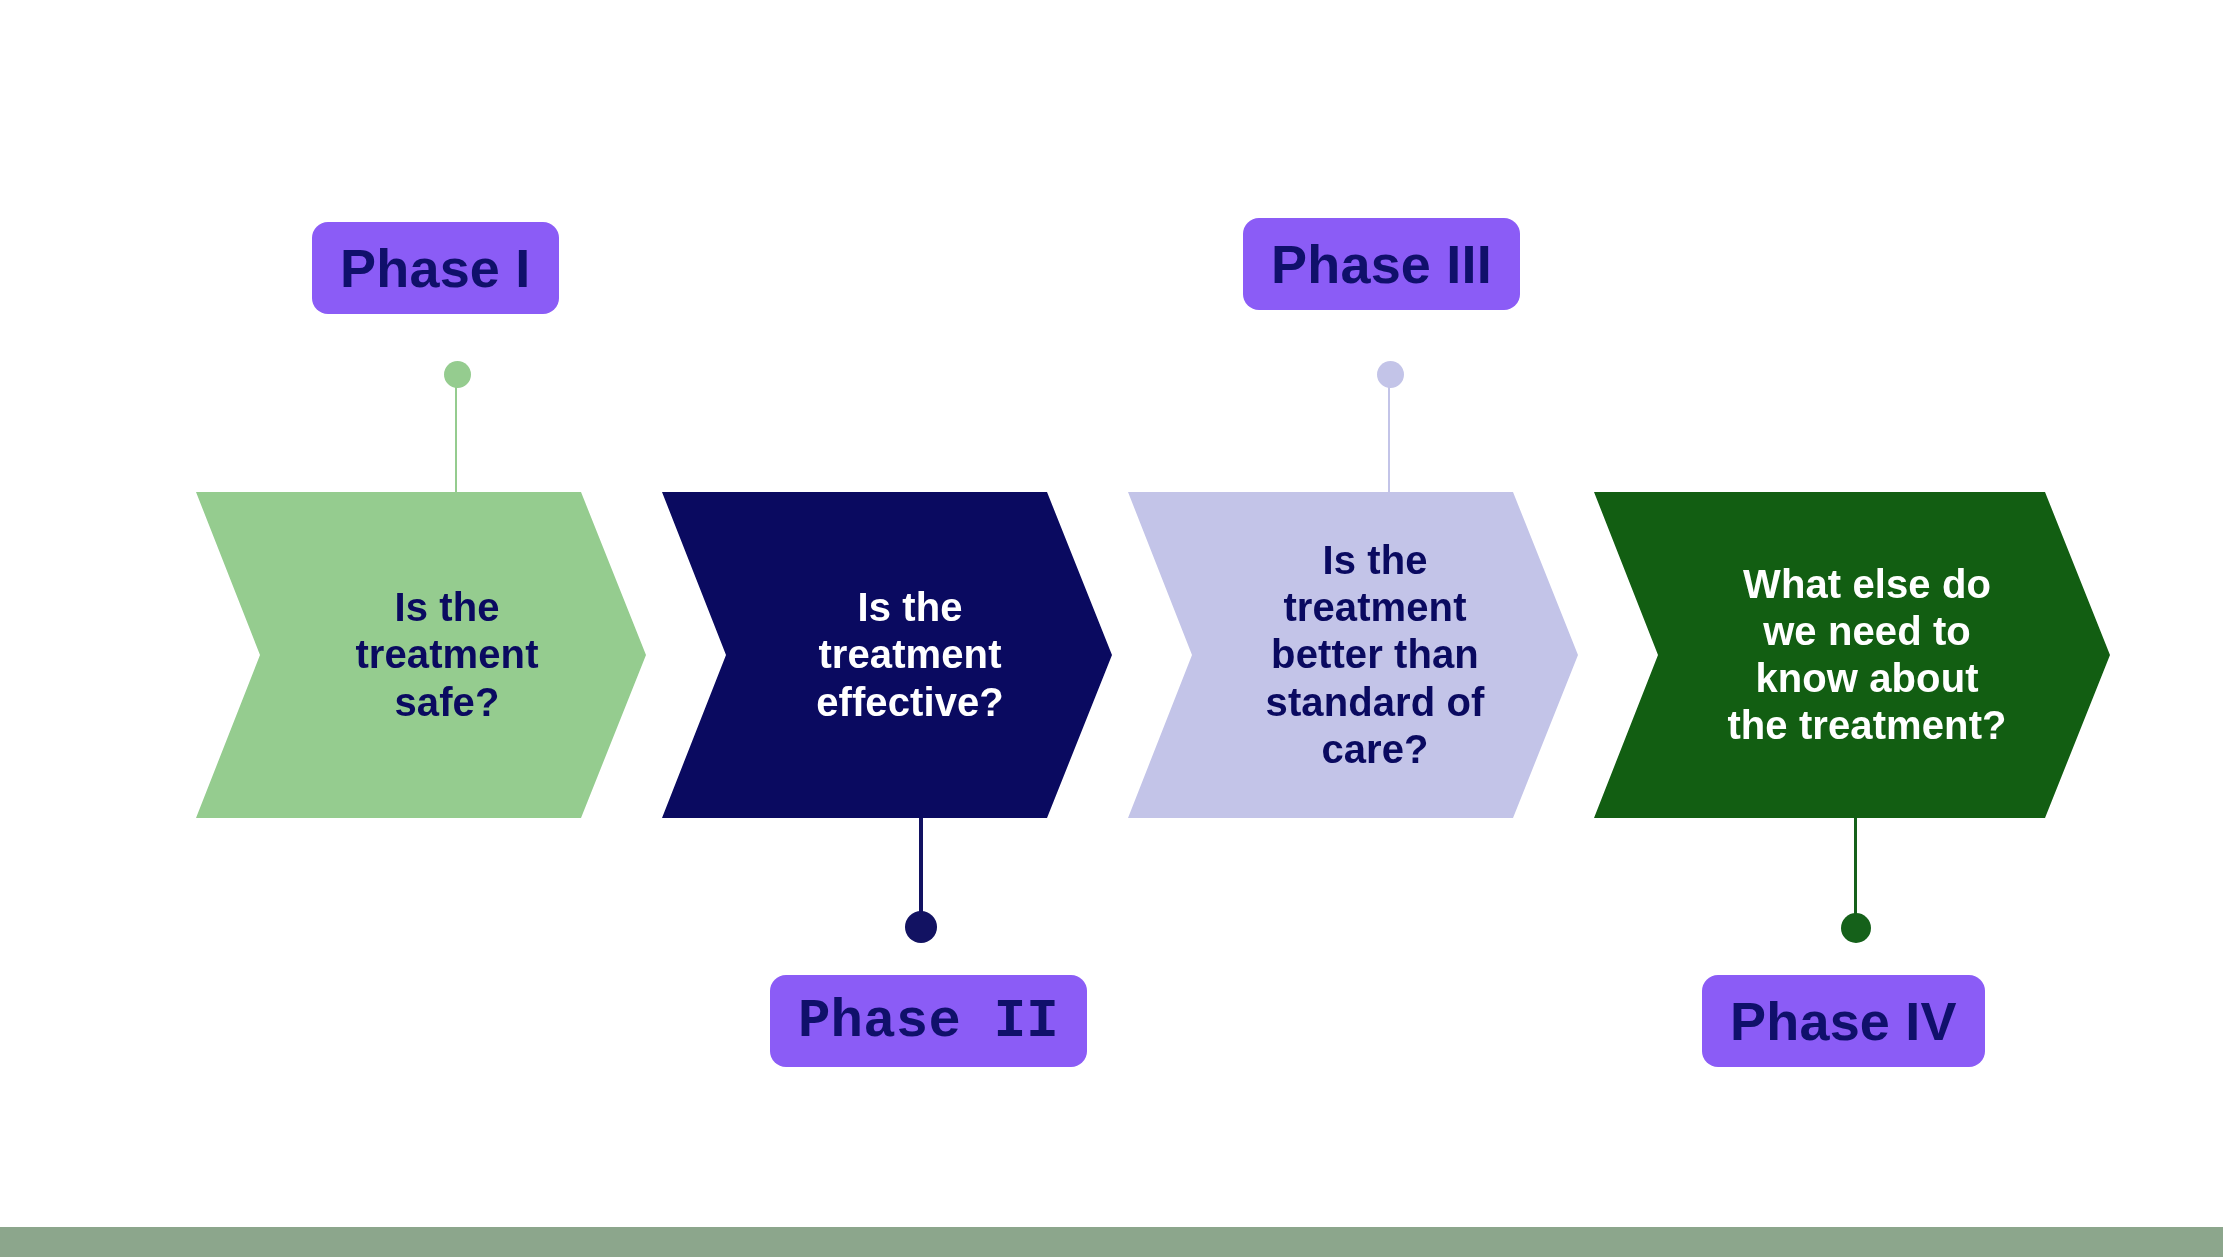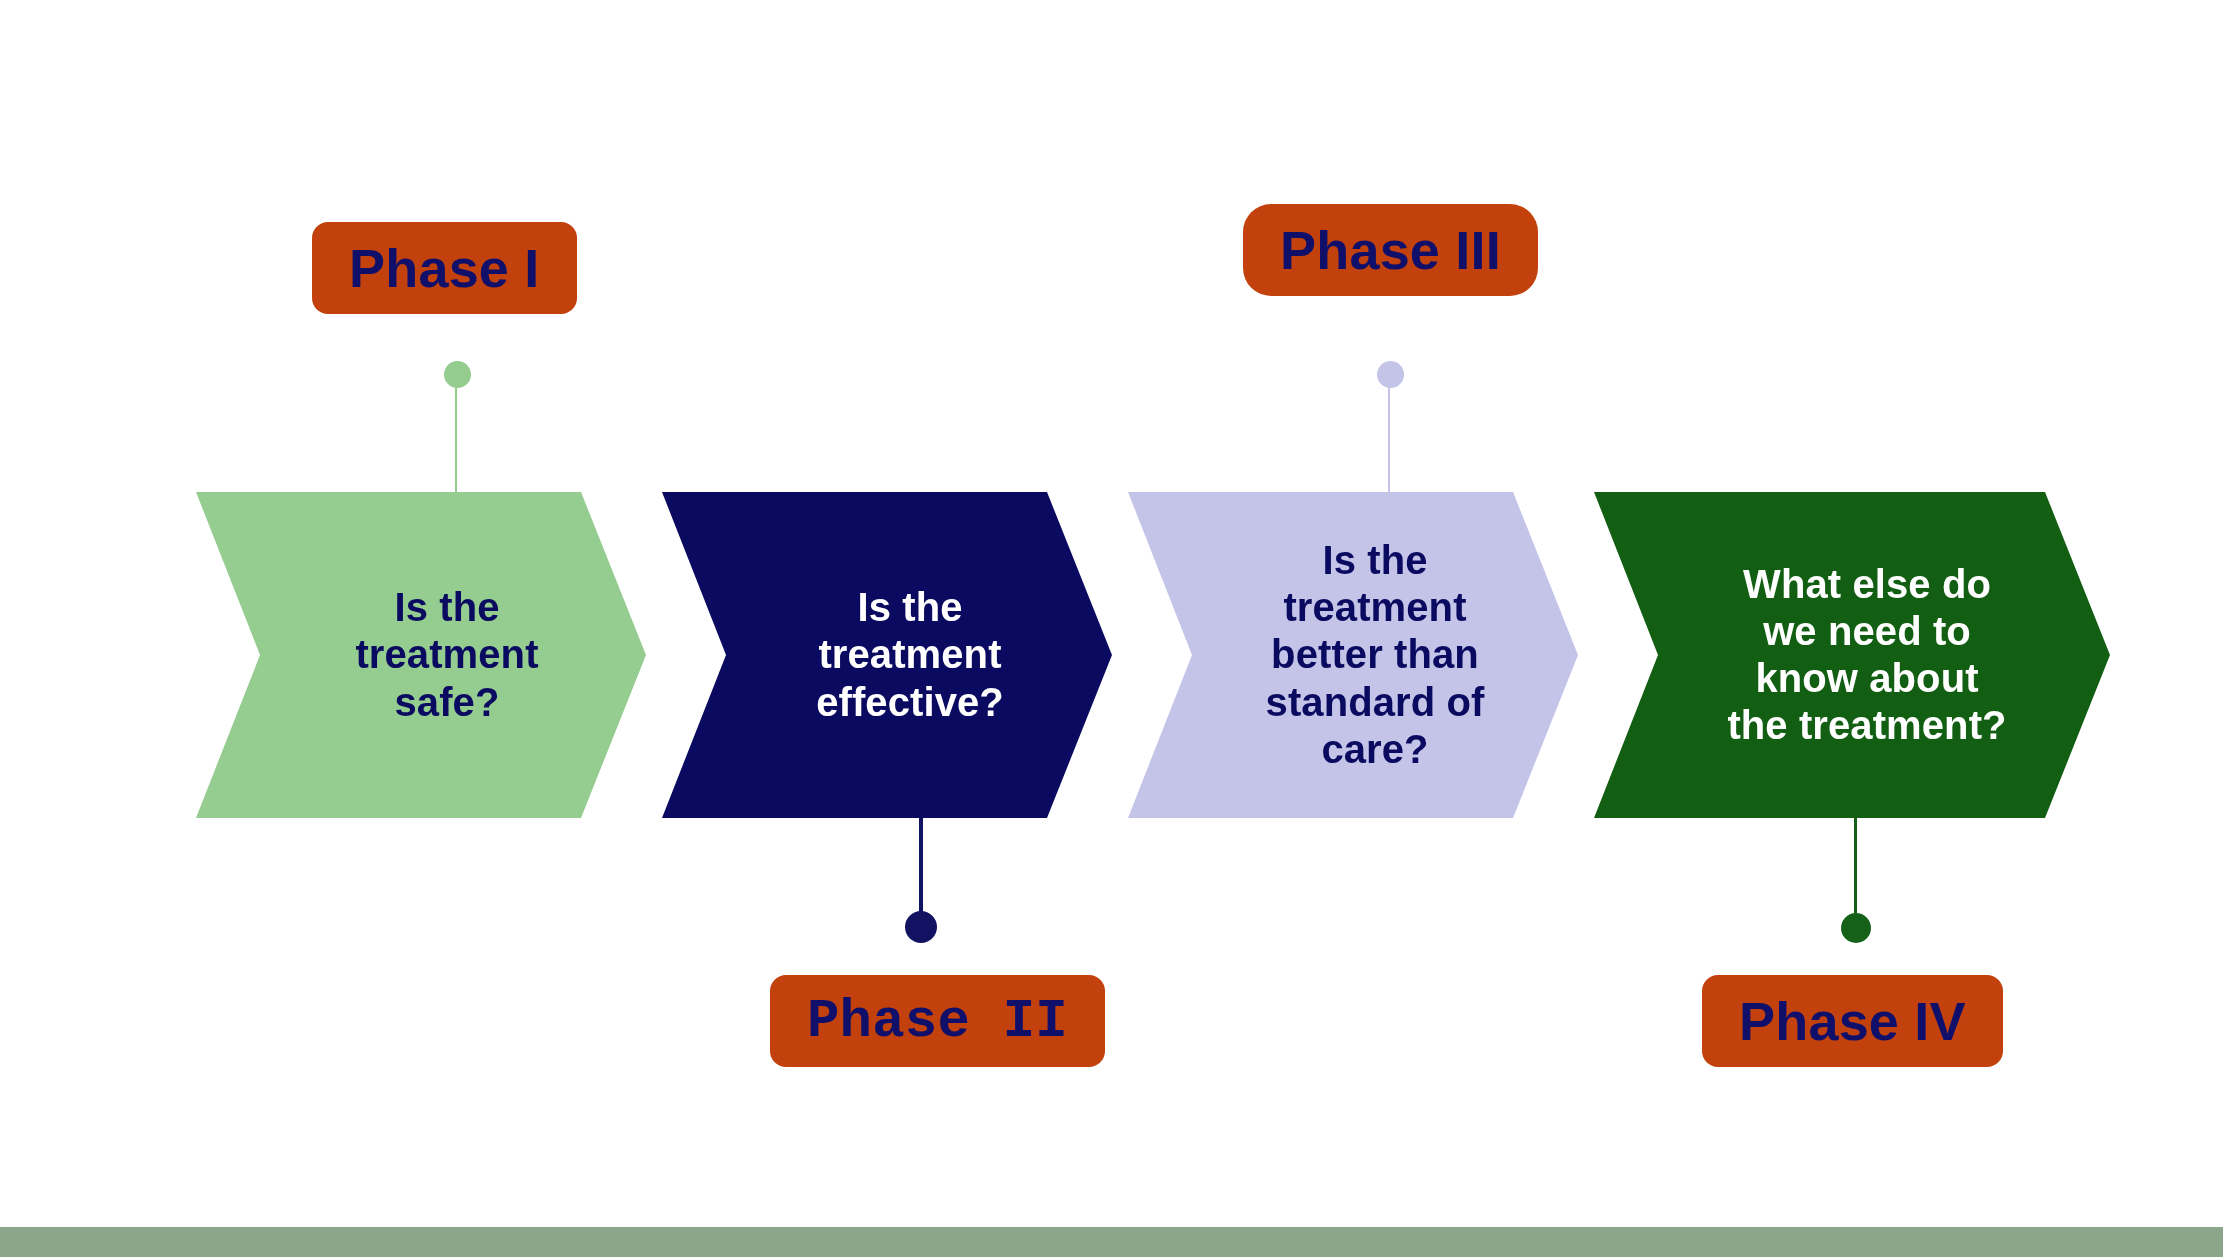--- a/index.html
+++ b/index.html
@@ -44,36 +44,36 @@
   .c3 .chev-label { color:#0A0A60; font-size:40px; margin-left:44px; }
 
   .c4 { left:1594px; top:492px; width:516px; height:326px;
         background:#125E12;
         clip-path: polygon(0 0, 451px 0, 516px 163px, 451px 326px, 0 326px, 64px 163px); }
   .c4 .chev-label { color:#ffffff; font-size:40px; margin-left:30px; }
 
   
   .pill {
     position:absolute;
-    background:#c2410c;
+    background:#8b5cf6;
     border-radius:16px;
     color:#10106B;
     font-size:54px;
     font-weight:700;
     letter-spacing:.2px;
     display:flex;
     align-items:center;
     justify-content:center;
-    padding:0 37px;
+    padding:0 28px;
     height:92px;
     white-space:nowrap;
   }
   .p1 { left:312px;  top:222px; }
   .p2 { left:770px;  top:975px;font-family:Liberation Mono, monospace; }
-  .p3 { left:1243px; top:204px;border-radius:28px; }
+  .p3 { left:1243px; top:218px; }
   .p4 { left:1702px; top:975px; }
 
   
   .stem { position:absolute; }
   .dot  { position:absolute; border-radius:50%; }
 
   .stem-1 { left:455px;  top:382px; width:2px;  height:118px; background:#95CC8F; }
   .dot-1  { left:444px;  top:361px; width:27px; height:27px;  background:#95CC8F; }
 
   .stem-2 { left:919px;  top:818px; width:4px;  height:107px; background:#121262; }

